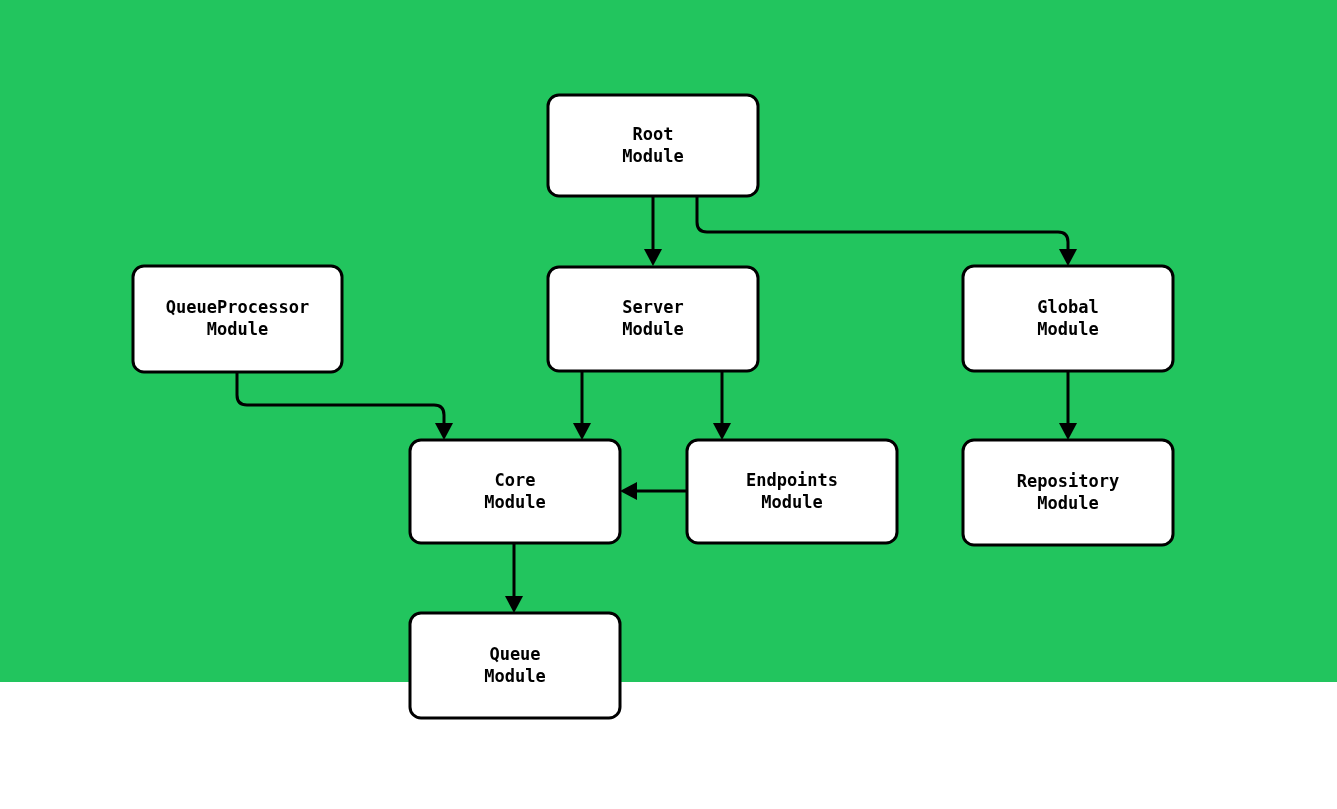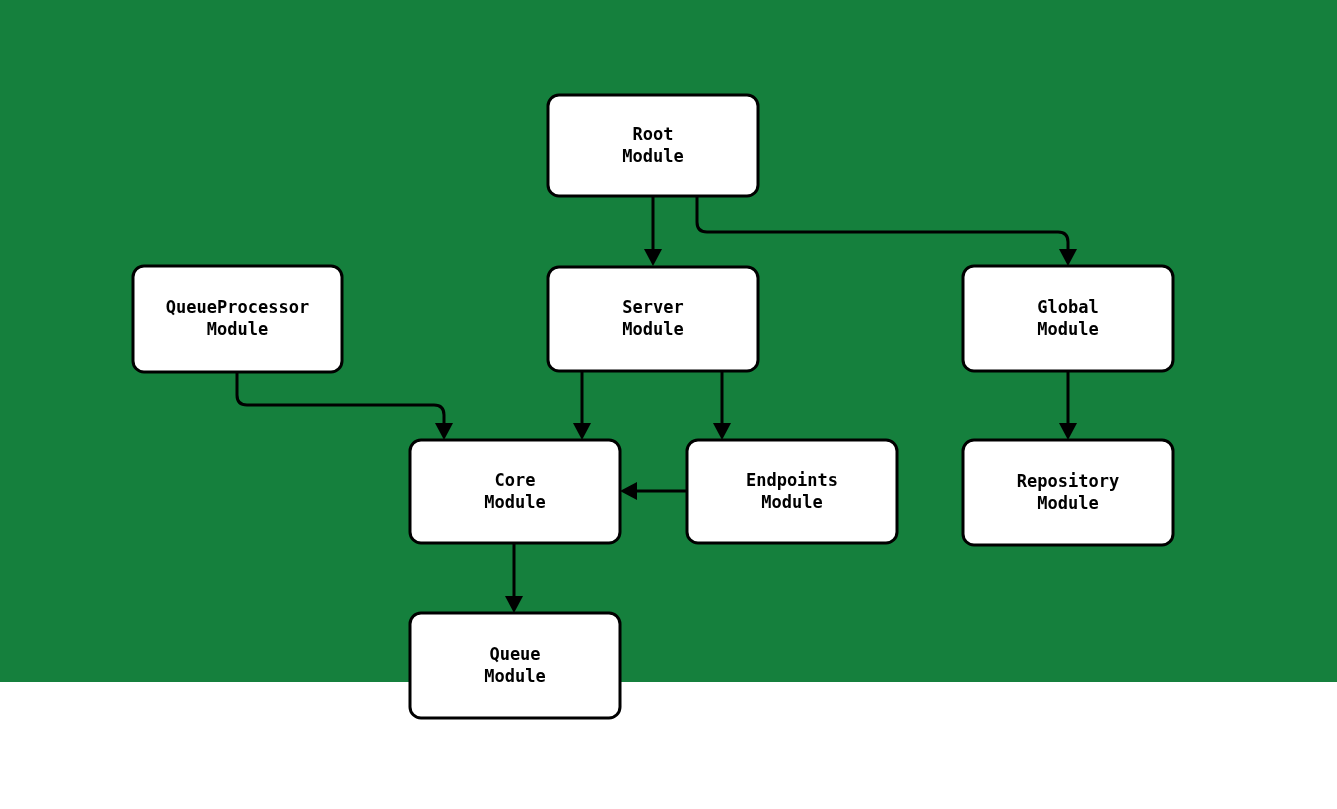--- a/index.html
+++ b/index.html
@@ -10,21 +10,21 @@
   body {
     width: 1337px;
     height: 809px;
     font-family: "DejaVu Sans Mono", monospace;
     overflow: hidden;
   }
   #diagram-root {
     position: relative;
     width: 1337px;
     height: 682px;
-    background: #15803d;
+    background: #22c55e;
   }
   svg#diagram-svg {
     position: absolute;
     top: 0;
     left: 0;
     width: 1337px;
     height: 809px;
     display: block;
   }
   .node-box {

